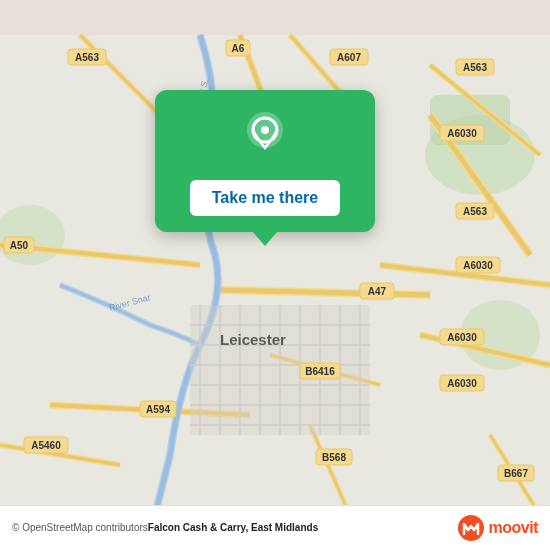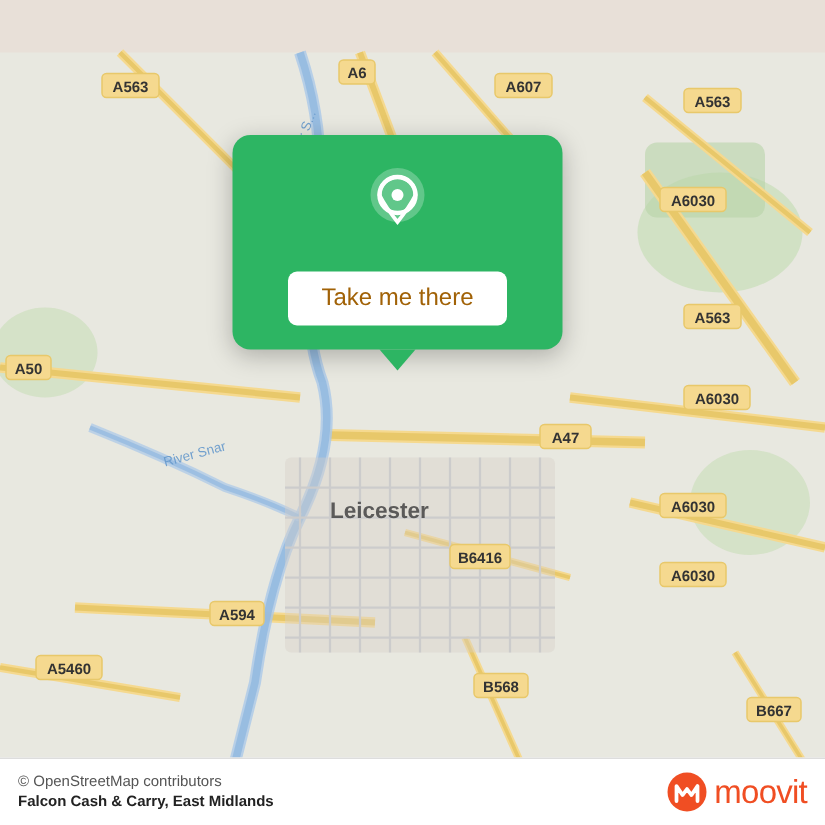--- a/index.html
+++ b/index.html
@@ -55,26 +55,26 @@
       border-right: 12px solid transparent;
       border-top: 14px solid #2db563;
     }
 
     #location-icon-wrapper {
       margin-bottom: 8px;
     }
 
     #popup-button {
       background: white;
-      color: #a16207;
+      color: #0369a1;
       border: none;
       border-radius: 6px;
       padding: 9px 22px;
       font-size: 16px;
-      font-weight: 400;
+      font-weight: 700;
       cursor: pointer;
       margin-top: 6px;
       white-space: nowrap;
       text-align: right;
     }
 
     
     #bottom-bar {
       position: absolute;
       bottom: 0;
@@ -84,21 +84,21 @@
       padding: 8px 12px 8px 12px;
       display: flex;
       align-items: center;
       justify-content: space-between;
       z-index: 20;
       border-top: 1px solid #ddd;
     }
 
     #bottom-left {
       display: flex;
-      flex-direction: column;
+      flex-direction: row;
     }
 
     #osm-credit {
       font-size: 10px;
       color: #555;
       margin-bottom: 2px;
     }
 
     #place-name {
       font-size: 10px;
@@ -106,22 +106,22 @@
       color: #222;
     }
 
     #moovit-logo {
       display: flex;
       align-items: center;
       gap: 4px;
     }
 
     #moovit-text {
-      font-size: 22px;
-      font-weight: 400;
+      font-size: 16px;
+      font-weight: 700;
       color: #f04e23;
       font-family: Arial, sans-serif;
       letter-spacing: -0.5px;
     }
   </style>
 </head>
 <body>
 
 <div id="map-container">
 

